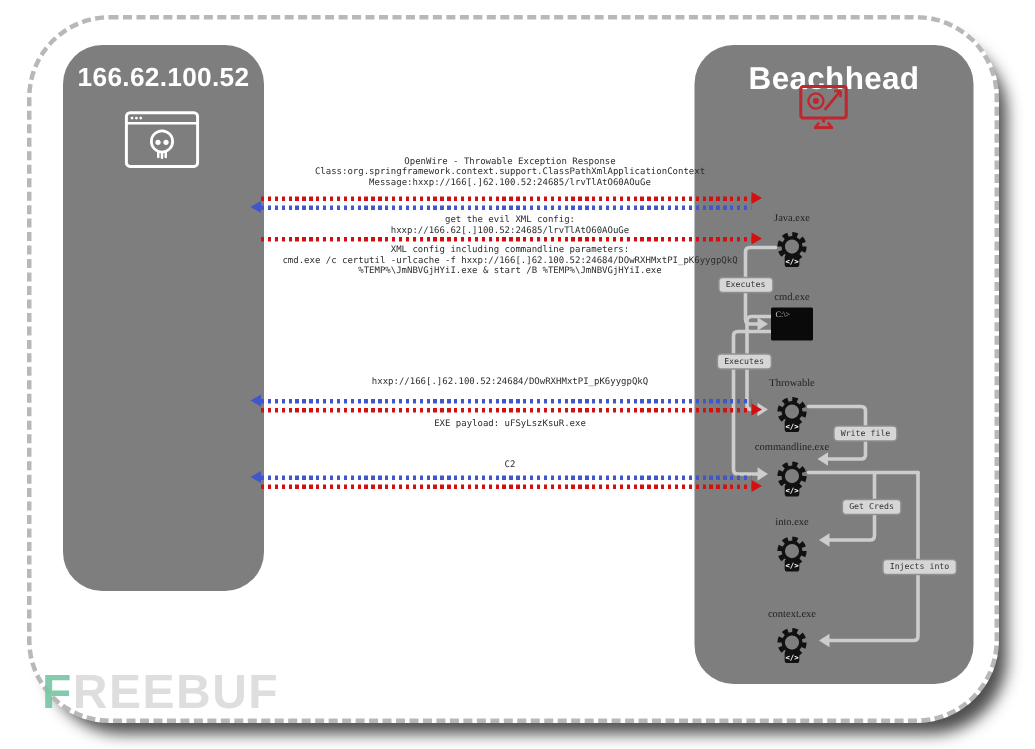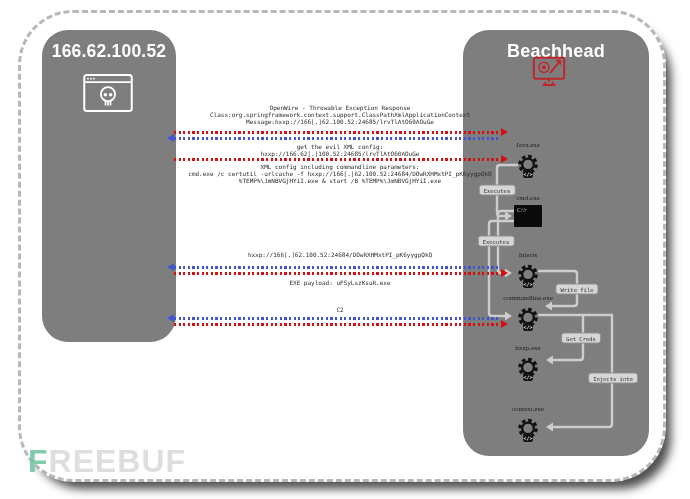--- a/index.html
+++ b/index.html
@@ -9,25 +9,25 @@
   }
   
   .card-border{
     position:absolute;left:18px;top:10px;width:642px;height:466px;
     border:3px dashed #b8b8b8;border-radius:55px;
     box-shadow:9px 11px 10px -4px rgba(35,35,35,0.8);
     background:#fff;z-index:0;
   }
   
   .col{position:absolute;top:30px;background:#7e7e7e;border-radius:26px;z-index:1;}
-  .col-attacker{left:42px;width:134px;height:312px;}
+  .col-attacker{left:42px;width:134px;height:364px;}
   .col-beachhead{left:463px;width:186px;height:426px;}
   .col-title{color:#ffffff;font-weight:bold;text-align:center;margin-top:11px;letter-spacing:0.2px;}
   .col-attacker .col-title{font-size:17.5px;}
-  .col-beachhead .col-title{font-size:18px;text-align:center;}
+  .col-beachhead .col-title{font-size:21px;text-align:center;}
   .col-icon{position:absolute;z-index:2;}
   
   .mid{
     position:absolute;left:172px;width:336px;text-align:center;
     font-family:"DejaVu Sans Mono",monospace;font-size:6px;line-height:7px;
     color:#2d2d2d;z-index:5;white-space:nowrap;
   }
   
   .arrow{position:absolute;left:174px;width:327px;height:2.6px;z-index:5;}
   .arrow.red{background:repeating-linear-gradient(to right,#d40f0f 0 2.2px,transparent 2.2px 4.6px);}
@@ -128,33 +128,33 @@
   <div class="plabel">Java.exe</div>
   <svg width="26" height="26" viewBox="0 0 40 40">
       <use href="#gear" xlink:href="#gear"></use>
     </svg>
 </div>
 <div class="proc" style="top:194px">
   <div class="plabel">cmd.exe</div>
   <div class="term">C:\&gt;</div>
 </div>
 <div class="proc" style="top:251px">
-  <div class="plabel">Injects</div>
+  <div class="plabel">Throwable</div>
   <svg width="26" height="26" viewBox="0 0 40 40">
       <use href="#gear" xlink:href="#gear"></use>
     </svg>
 </div>
 <div class="proc" style="top:294px">
   <div class="plabel">commandline.exe</div>
   <svg width="26" height="26" viewBox="0 0 40 40">
       <use href="#gear" xlink:href="#gear"></use>
     </svg>
 </div>
 <div class="proc" style="top:344px">
-  <div class="plabel">hxxp.exe</div>
+  <div class="plabel">into.exe</div>
   <svg width="26" height="26" viewBox="0 0 40 40">
       <use href="#gear" xlink:href="#gear"></use>
     </svg>
 </div>
 <div class="proc" style="top:405px">
   <div class="plabel">context.exe</div>
   <svg width="26" height="26" viewBox="0 0 40 40">
       <use href="#gear" xlink:href="#gear"></use>
     </svg>
 </div>

